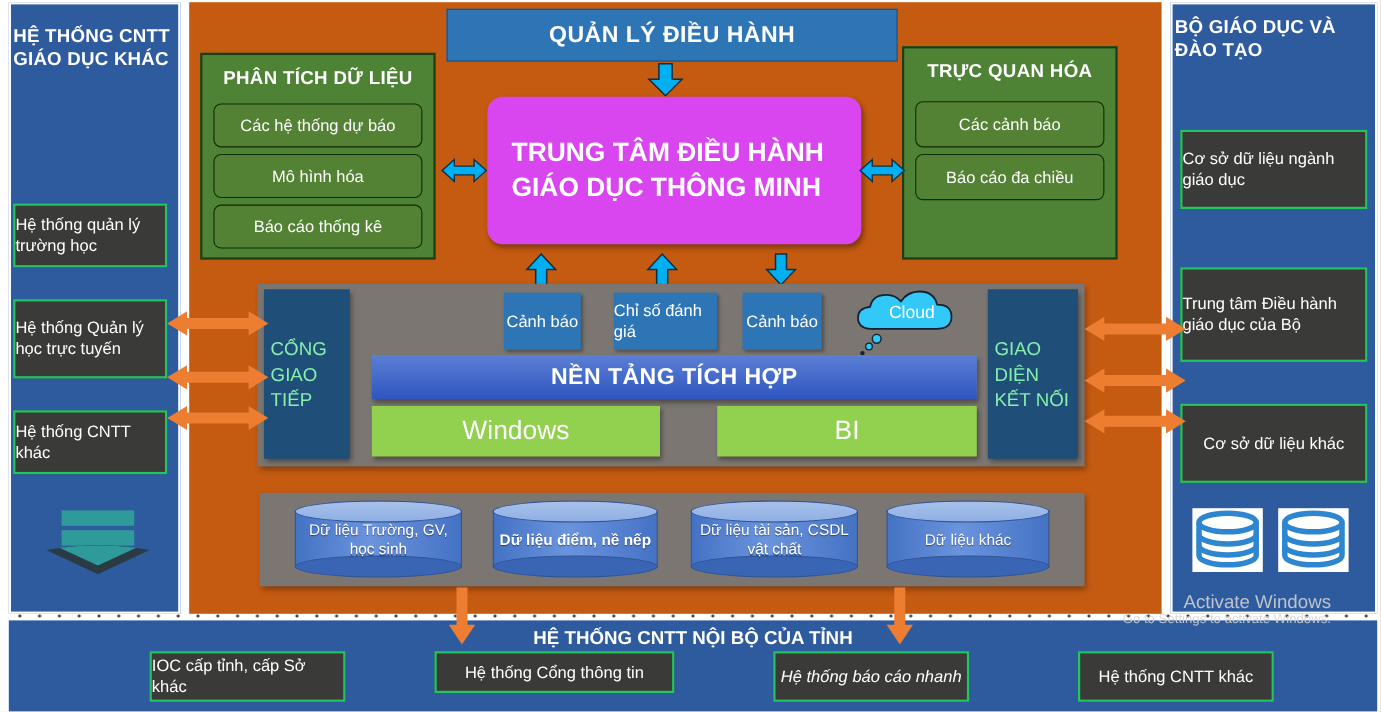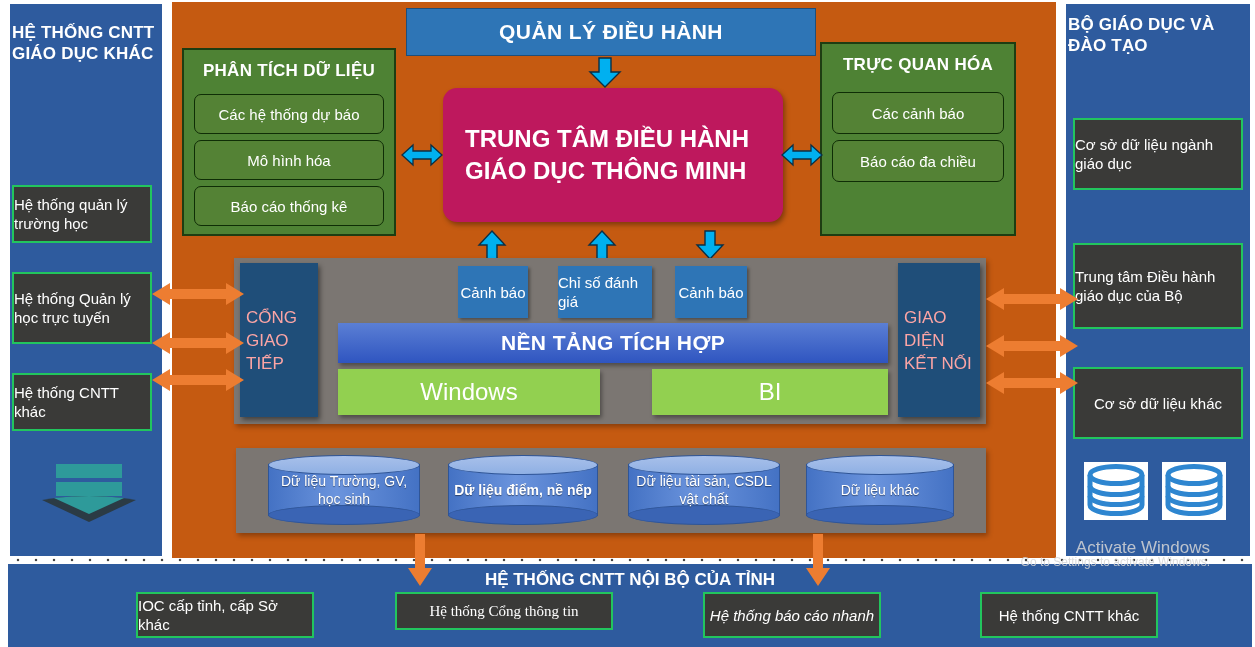--- a/index.html
+++ b/index.html
@@ -11,29 +11,29 @@
   .ctr{display:flex;align-items:center;justify-content:center;text-align:left;}
 
   
   .bluecol{background:#2e5b9e;border:2px solid #ffffff;}
   .col-title{font-weight:bold;font-size:17px;line-height:21px;color:#fff;letter-spacing:.2px;}
   .darkbox{background:#3a3a38;border:2px solid #22c55e;color:#fff;font-size:15px;line-height:19px;}
 
   
   .orange{background:#c55a11;}
   .banner{background:#2e75b6;border:1px solid #1f4e79;color:#fff;font-weight:bold;font-size:21px;letter-spacing:.4px;}
-  .hub{background:#be185d;border-radius:14px;color:#fff;font-weight:bold;font-size:24px;line-height:32px;
+  .hub{background:#d946ef;border-radius:14px;color:#fff;font-weight:bold;font-size:24px;line-height:32px;
        box-shadow:2px 3px 5px rgba(0,0,0,.35);}
   .greenpanel{background:#4e8234;border:2px solid #1e3d12;}
   .greenpanel .gtitle{color:#fff;font-weight:bold;font-size:17px;letter-spacing:.3px;}
   .greenitem{background:#548235;border:1.5px solid #0f2d06;border-radius:7px;color:#fff;font-size:15px;}
 
   
   .greypanel{background:#7b7672;box-shadow:2px 3px 5px rgba(0,0,0,.3);}
-  .navyblk{background:#1f4e79;color:#fca5a5;font-size:17px;line-height:23px;box-shadow:2px 3px 5px rgba(0,0,0,.45);}
+  .navyblk{background:#1f4e79;color:#86efac;font-size:17px;line-height:23px;box-shadow:2px 3px 5px rgba(0,0,0,.45);}
   .bluetag{background:#2e75b6;color:#fff;font-size:15px;line-height:19px;box-shadow:2px 2px 3px rgba(0,0,0,.35);}
   .platbar{background:linear-gradient(#5b7fd4,#2f55c0);color:#fff;font-weight:bold;font-size:21px;
            box-shadow:2px 3px 4px rgba(0,0,0,.35);letter-spacing:.4px;}
   .greenbar{background:#92d050;color:#fff;font-size:24px;box-shadow:2px 3px 4px rgba(0,0,0,.35);}
 
   
   .cyl{position:absolute;}
   .cyl .body{position:absolute;left:0;right:0;top:9px;bottom:9px;
              background:linear-gradient(90deg,#4472c4,#6b94dd 45%,#4472c4);border-left:1px solid #2f5597;border-right:1px solid #2f5597;}
   .cyl .top{position:absolute;left:0;right:0;top:0;height:18px;border-radius:50%;
@@ -158,20 +158,29 @@
 
   <div class="abs greypanel" style="left:234px;top:258px;width:752px;height:166px;"></div>
 
   <div class="abs ctr navyblk" style="left:240px;top:263px;width:78px;height:154px;padding:0 6px;">CỔNG GIAO TIẾP</div>
   <div class="abs ctr navyblk" style="left:898px;top:263px;width:82px;height:154px;padding:0 6px;">GIAO DIỆN KẾT NỐI</div>
 
   <div class="abs ctr bluetag" style="left:458px;top:266px;width:70px;height:52px;">Cảnh báo</div>
   <div class="abs ctr bluetag" style="left:558px;top:266px;width:94px;height:52px;">Chỉ số đánh giá</div>
   <div class="abs ctr bluetag" style="left:675px;top:266px;width:72px;height:52px;">Cảnh báo</div>
 
+  <div class="abs" style="left:770px;top:263px;width:118px;height:62px;">
+    <svg width="118" height="62" viewBox="0 0 118 62">
+      <path d="M24 36 q-14 0 -14 -10 q0 -9 11 -10 q2 -11 15 -11 q8 0 13 6 q6 -9 17 -9 q13 0 16 12 q13 0 13 11 q0 11 -14 11 Z" fill="#32c8f8" stroke="#123" stroke-width="1.6"></path>
+      <circle cx="27" cy="45" r="4" fill="#32c8f8" stroke="#123" stroke-width="1.3"></circle>
+      <circle cx="20" cy="52" r="3" fill="#32c8f8" stroke="#123" stroke-width="1.2"></circle>
+      <circle cx="14" cy="58" r="2" fill="#123"></circle>
+      <text x="59" y="26" text-anchor="middle" fill="#ffffff" font-size="16" font-family="Liberation Sans, sans-serif">Cloud</text>
+    </svg>
+  </div>
 
   <div class="abs ctr platbar" style="left:338px;top:323px;width:550px;height:40px;">NỀN TẢNG TÍCH HỢP</div>
 
   <div class="abs ctr greenbar" style="left:338px;top:369px;width:262px;height:46px;">Windows</div>
   <div class="abs ctr greenbar" style="left:652px;top:369px;width:236px;height:46px;">BI</div>
 
   <div class="abs greypanel" style="left:236px;top:448px;width:750px;height:85px;"></div>
 
   <div class="cyl" style="left:268px;top:455px;width:152px;height:70px;">
     <div class="body"></div>
@@ -231,21 +240,21 @@
   </div>
 
   <div class="abs dotline" style="left:8px;top:556px;width:1244px;height:8px;"></div>
 
   <div class="abs botbanner" style="left:8px;top:564px;width:1244px;height:83px;"></div>
   <div class="abs ctr" style="left:300px;top:566px;width:660px;height:28px;">
     <span class="btxt" style="color:#fff;font-weight:bold;font-size:17px;">HỆ THỐNG CNTT NỘI BỘ CỦA TỈNH</span>
   </div>
 
   <div class="abs ctr darkbox" style="left:136px;top:592px;width:178px;height:46px;">IOC cấp tỉnh, cấp Sở khác</div>
-  <div class="abs ctr darkbox" style="left:395px;top:592px;width:218px;height:38px;font-family:Liberation Serif, serif;">Hệ thống Cổng thông tin</div>
+  <div class="abs ctr darkbox" style="left:395px;top:592px;width:218px;height:38px;">Hệ thống Cổng thông tin</div>
   <div class="abs ctr darkbox" style="left:703px;top:592px;width:178px;height:46px;font-style:italic;">Hệ thống báo cáo nhanh</div>
   <div class="abs ctr darkbox" style="left:980px;top:592px;width:178px;height:46px;">Hệ thống CNTT khác</div>
 
   <div class="abs" style="left:407px;top:534px;width:26px;height:54px;">
     <svg width="26" height="54" viewBox="0 0 26 54">
       <path d="M8 0 H18 V34 H25 L13 52 L1 34 H8 Z" fill="#ed7d31"></path>
     </svg>
   </div>
   <div class="abs" style="left:805px;top:534px;width:26px;height:54px;">
     <svg width="26" height="54" viewBox="0 0 26 54">

